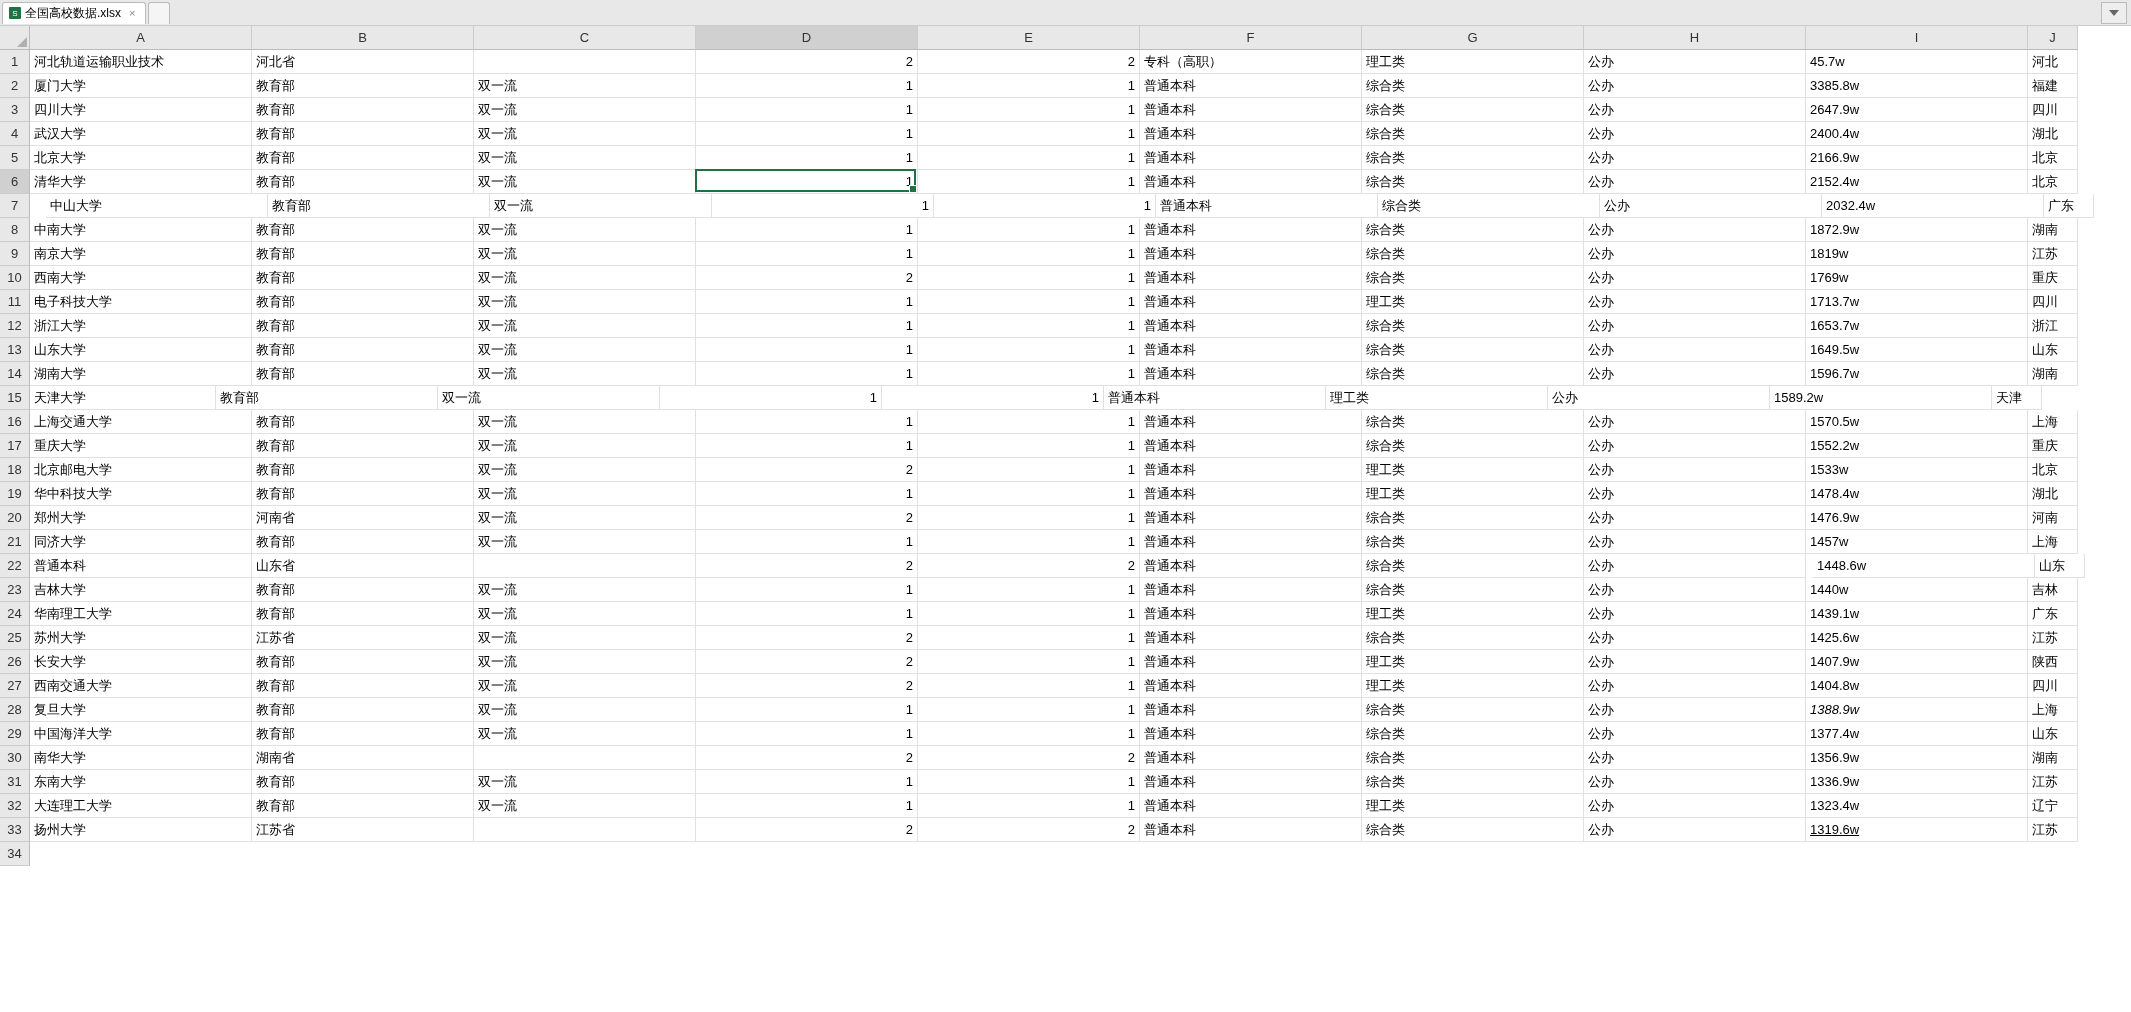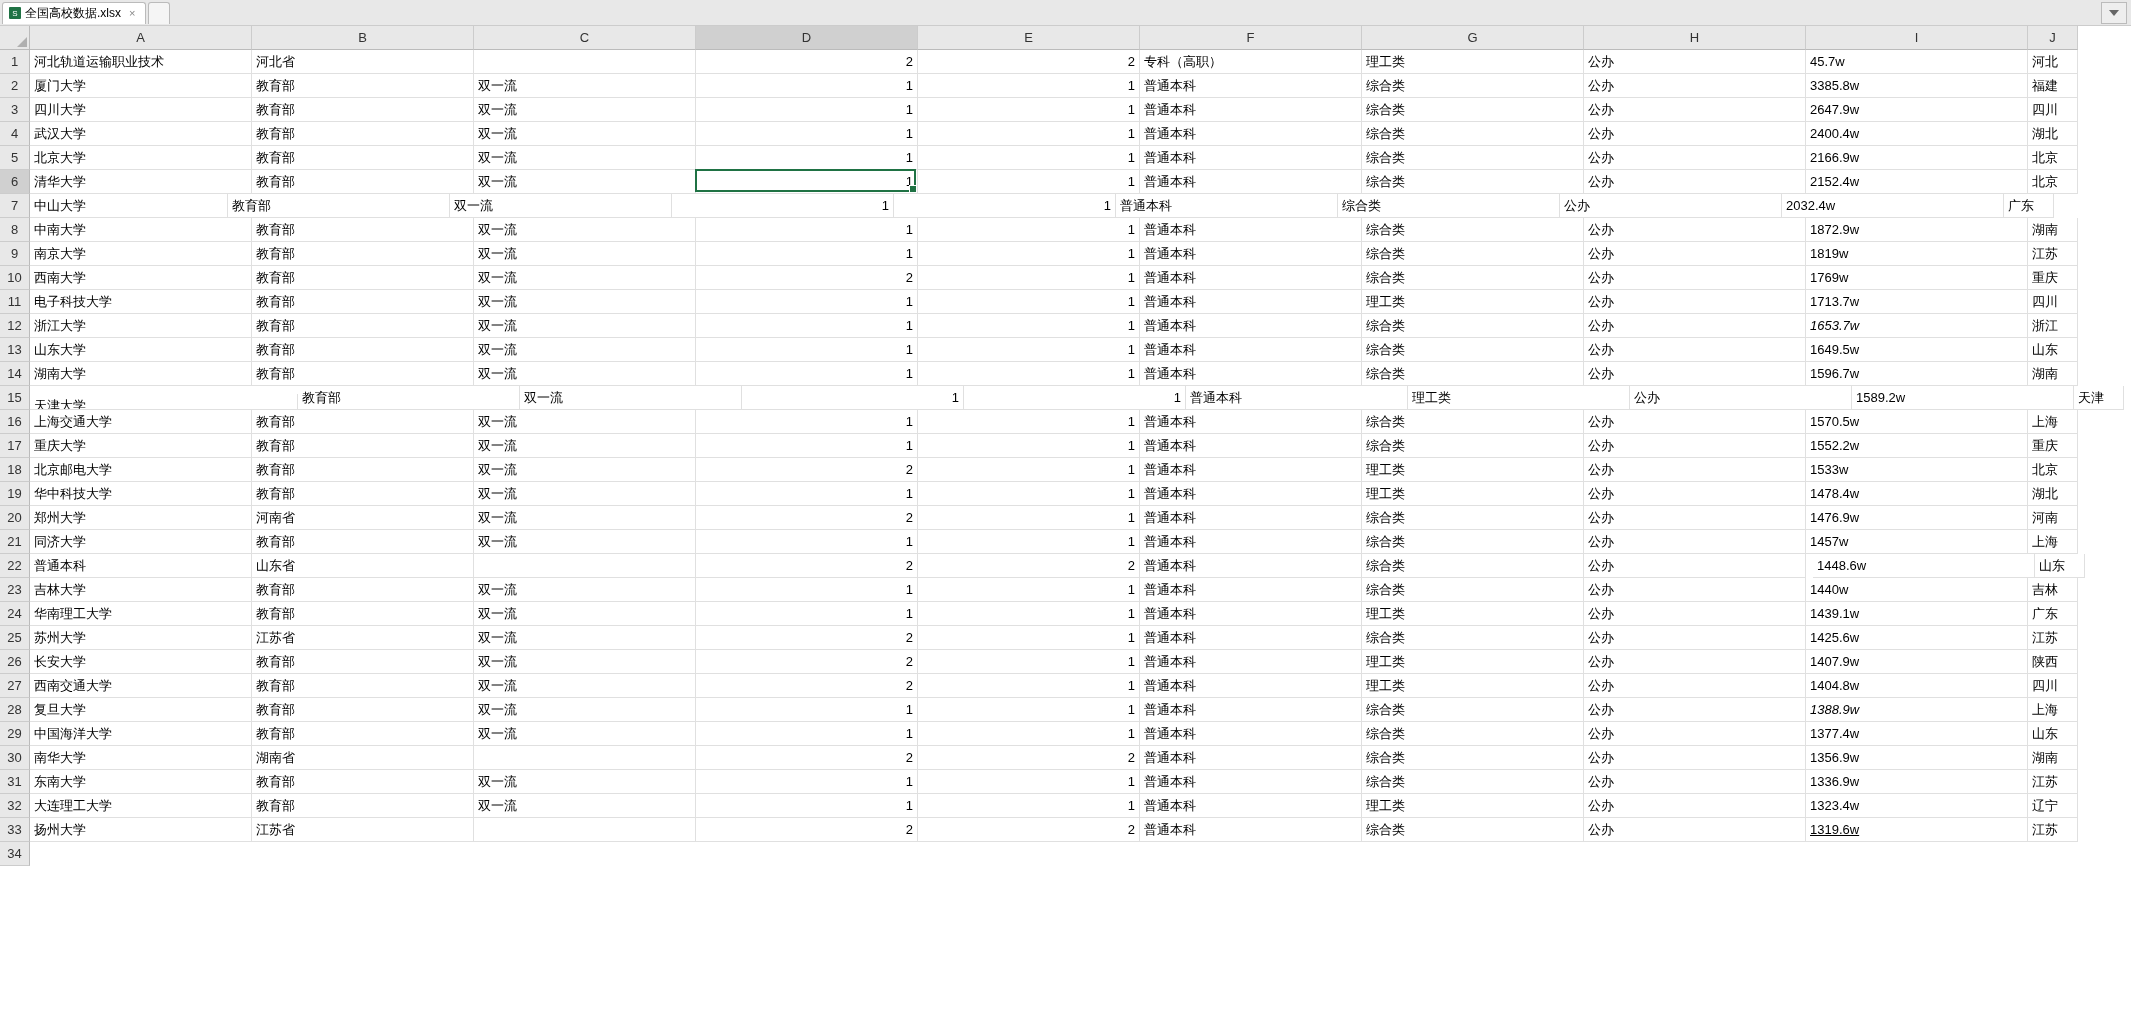--- a/index.html
+++ b/index.html
@@ -309,21 +309,21 @@
               <div class="cell" style="width: 222px;">双一流</div>
               <div class="cell num" style="width: 222px;">1</div>
               <div class="cell num" style="width: 222px;">1</div>
               <div class="cell" style="width: 222px;">普通本科</div>
               <div class="cell" style="width: 222px;">综合类</div>
               <div class="cell" style="width: 222px;">公办</div>
               <div class="cell" style="width: 222px;">2152.4w</div>
               <div class="cell" style="width: 50px;">北京</div>
             </div>
             <div class="row">
-              <div class="cell" style="width: 198px;">中山大学</div>
+              <div class="cell" style="width: 222px; margin-left: 16px;">中山大学</div>
               <div class="cell" style="width: 222px;">教育部</div>
               <div class="cell" style="width: 222px;">双一流</div>
               <div class="cell num" style="width: 222px;">1</div>
               <div class="cell num" style="width: 222px;">1</div>
               <div class="cell" style="width: 222px;">普通本科</div>
               <div class="cell" style="width: 222px;">综合类</div>
               <div class="cell" style="width: 222px;">公办</div>
               <div class="cell" style="width: 222px;">2032.4w</div>
               <div class="cell" style="width: 50px;">广东</div>
             </div>
@@ -377,21 +377,21 @@
             </div>
             <div class="row">
               <div class="cell" style="width: 222px;">浙江大学</div>
               <div class="cell" style="width: 222px;">教育部</div>
               <div class="cell" style="width: 222px;">双一流</div>
               <div class="cell num" style="width: 222px;">1</div>
               <div class="cell num" style="width: 222px;">1</div>
               <div class="cell" style="width: 222px;">普通本科</div>
               <div class="cell" style="width: 222px;">综合类</div>
               <div class="cell" style="width: 222px;">公办</div>
-              <div class="cell" style="width: 222px; font-style: italic;">1653.7w</div>
+              <div class="cell" style="width: 222px;">1653.7w</div>
               <div class="cell" style="width: 50px;">浙江</div>
             </div>
             <div class="row">
               <div class="cell" style="width: 222px;">山东大学</div>
               <div class="cell" style="width: 222px;">教育部</div>
               <div class="cell" style="width: 222px;">双一流</div>
               <div class="cell num" style="width: 222px;">1</div>
               <div class="cell num" style="width: 222px;">1</div>
               <div class="cell" style="width: 222px;">普通本科</div>
               <div class="cell" style="width: 222px;">综合类</div>
@@ -405,21 +405,21 @@
               <div class="cell" style="width: 222px;">双一流</div>
               <div class="cell num" style="width: 222px;">1</div>
               <div class="cell num" style="width: 222px;">1</div>
               <div class="cell" style="width: 222px;">普通本科</div>
               <div class="cell" style="width: 222px;">综合类</div>
               <div class="cell" style="width: 222px;">公办</div>
               <div class="cell" style="width: 222px;">1596.7w</div>
               <div class="cell" style="width: 50px;">湖南</div>
             </div>
             <div class="row">
-              <div class="cell" style="width: 268px; margin-top: 8px;">天津大学</div>
+              <div class="cell" style="width: 186px;">天津大学</div>
               <div class="cell" style="width: 222px;">教育部</div>
               <div class="cell" style="width: 222px;">双一流</div>
               <div class="cell num" style="width: 222px;">1</div>
               <div class="cell num" style="width: 222px;">1</div>
               <div class="cell" style="width: 222px;">普通本科</div>
               <div class="cell" style="width: 222px;">理工类</div>
               <div class="cell" style="width: 222px;">公办</div>
               <div class="cell" style="width: 222px;">1589.2w</div>
               <div class="cell" style="width: 50px;">天津</div>
             </div>

